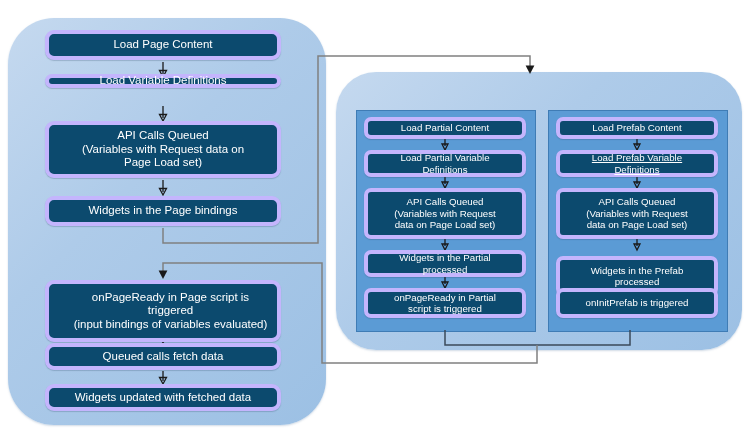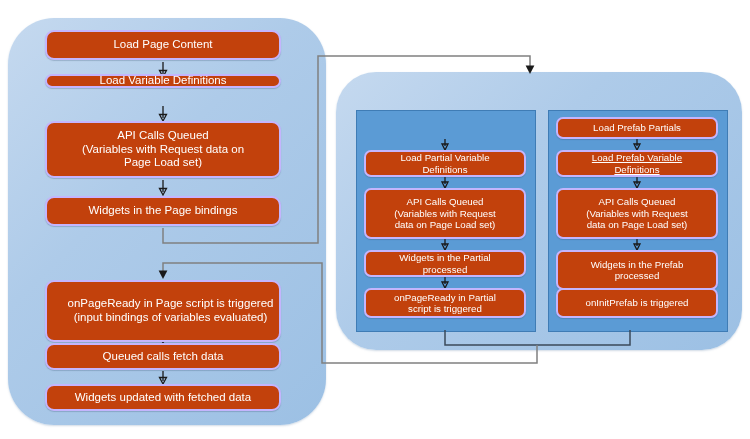--- a/index.html
+++ b/index.html
@@ -66,22 +66,22 @@
     font-weight: 600;
     letter-spacing: .1px;
   }
   #partials-title { left: 356px; top: 91px; }
   #prefabs-title  { left: 548px; top: 91px; margin-top: 28px; }
 
   
   .box {
     position: absolute;
     box-sizing: border-box;
-    background: #c2410c;
-    border: 2px solid #c4b5fd;
+    background: #0c4a6e;
+    border: 4px solid #c4b5fd;
     border-radius: 8px;
     color: #ffffff;
     display: flex;
     align-items: center;
     justify-content: center;
     text-align: center;
     line-height: 1.18;
     padding: 2px 5px;
     box-shadow: 0 1px 1px rgba(40,70,100,0.25);
   }
@@ -178,32 +178,33 @@
   <div class="box lg col-left" style="top:121px;height:57px;">API Calls Queued<br>(Variables with Request data on<br>Page Load set)</div>
 
   <div class="box lg col-left" style="top:196px;height:30px;">Widgets in the Page bindings</div>
 
   <div class="box lg col-left" style="top:280px;height:62px;padding-left:20px;">onPageReady in Page script is triggered<br>(input bindings of variables evaluated)</div>
 
   <div class="box lg col-left" style="top:343px;height:27px;">Queued calls fetch data</div>
 
   <div class="box lg col-left" style="top:384px;height:27px;text-align:right;">Widgets updated with fetched data</div>
 
+  <div class="box sm col-partials" style="top:117px;height:22px;">Load Partial Content</div>
 
   <div class="box sm col-partials" style="top:150px;height:27px;">Load Partial Variable<br>Definitions</div>
 
   <div class="box sm col-partials" style="top:188px;height:51px;">API Calls Queued<br>(Variables with Request<br>data on Page Load set)</div>
 
   <div class="box sm col-partials" style="top:250px;height:27px;">Widgets in the Partial<br>processed</div>
 
   <div class="box sm col-partials" style="top:288px;height:30px;">onPageReady in Partial<br>script  is triggered</div>
 
-  <div class="box sm col-prefabs" style="top:117px;height:22px;">Load Prefab Partials</div>
+  <div class="box sm col-prefabs" style="top:117px;height:22px;">Load Prefab Content</div>
 
   <div class="box sm col-prefabs" style="top:150px;height:27px;text-decoration:underline;">Load Prefab Variable<br>Definitions</div>
 
   <div class="box sm col-prefabs" style="top:188px;height:51px;">API Calls Queued<br>(Variables with Request<br>data on Page Load set)</div>
 
-  <div class="box sm col-prefabs" style="top:250px;height:40px;">Widgets in the Prefab<br>processed</div>
+  <div class="box sm col-prefabs" style="top:256px;height:40px;">Widgets in the Prefab<br>processed</div>
 
   <div class="box sm col-prefabs" style="top:288px;height:30px;">onInitPrefab is triggered</div>
 
 </div>
 
 </body></html>

